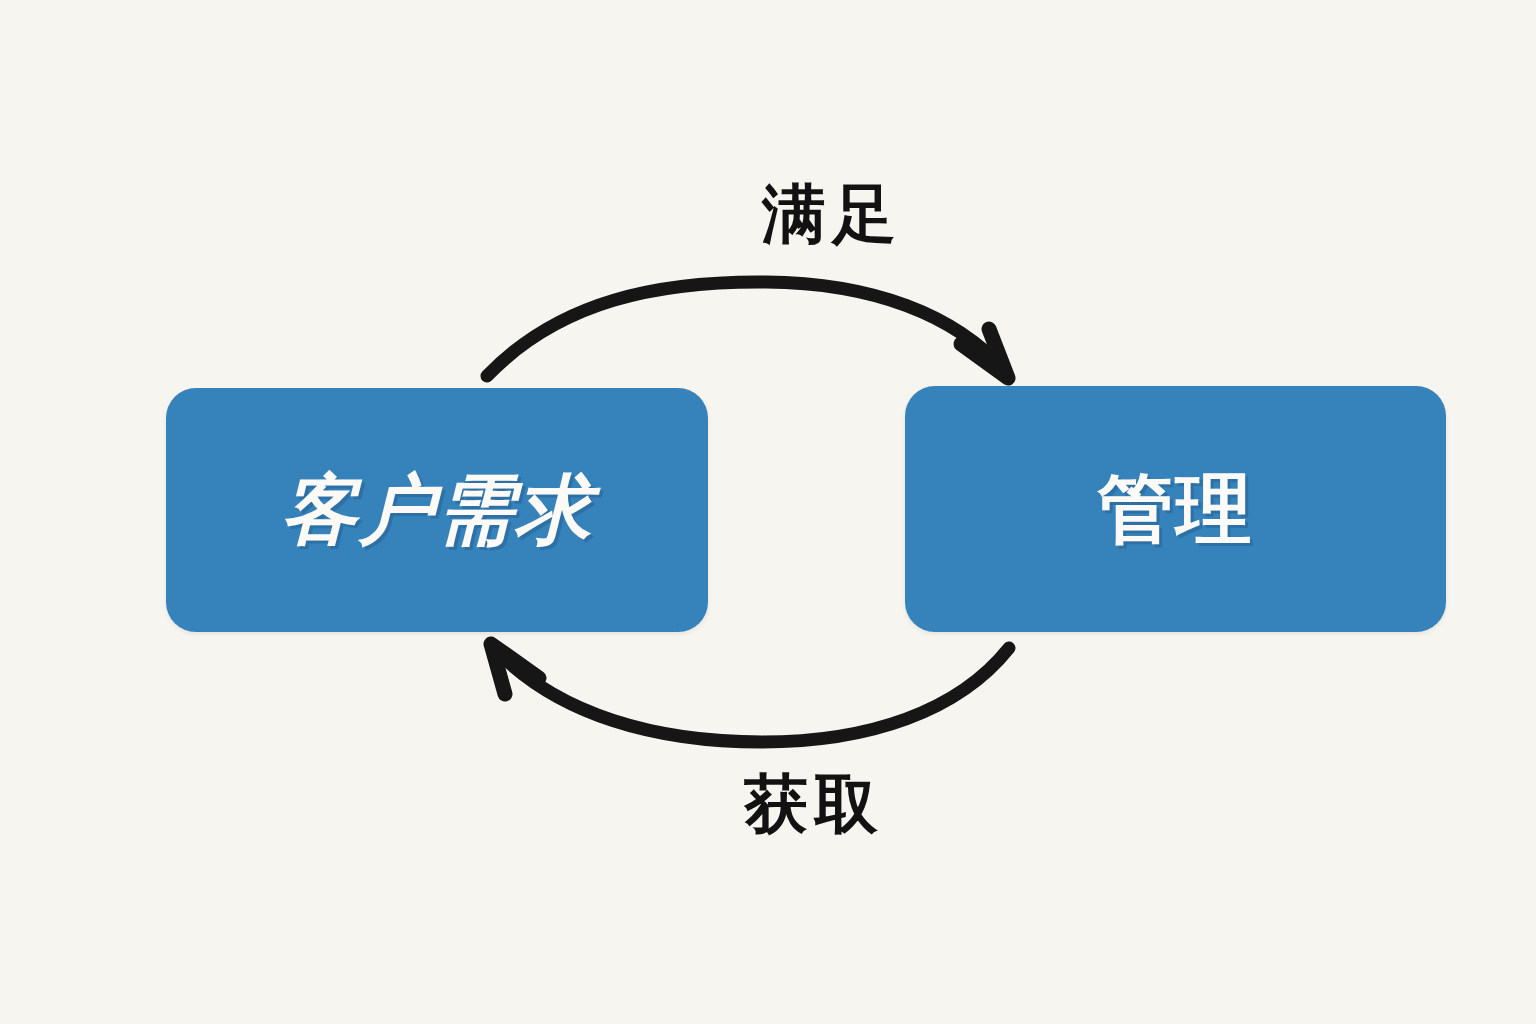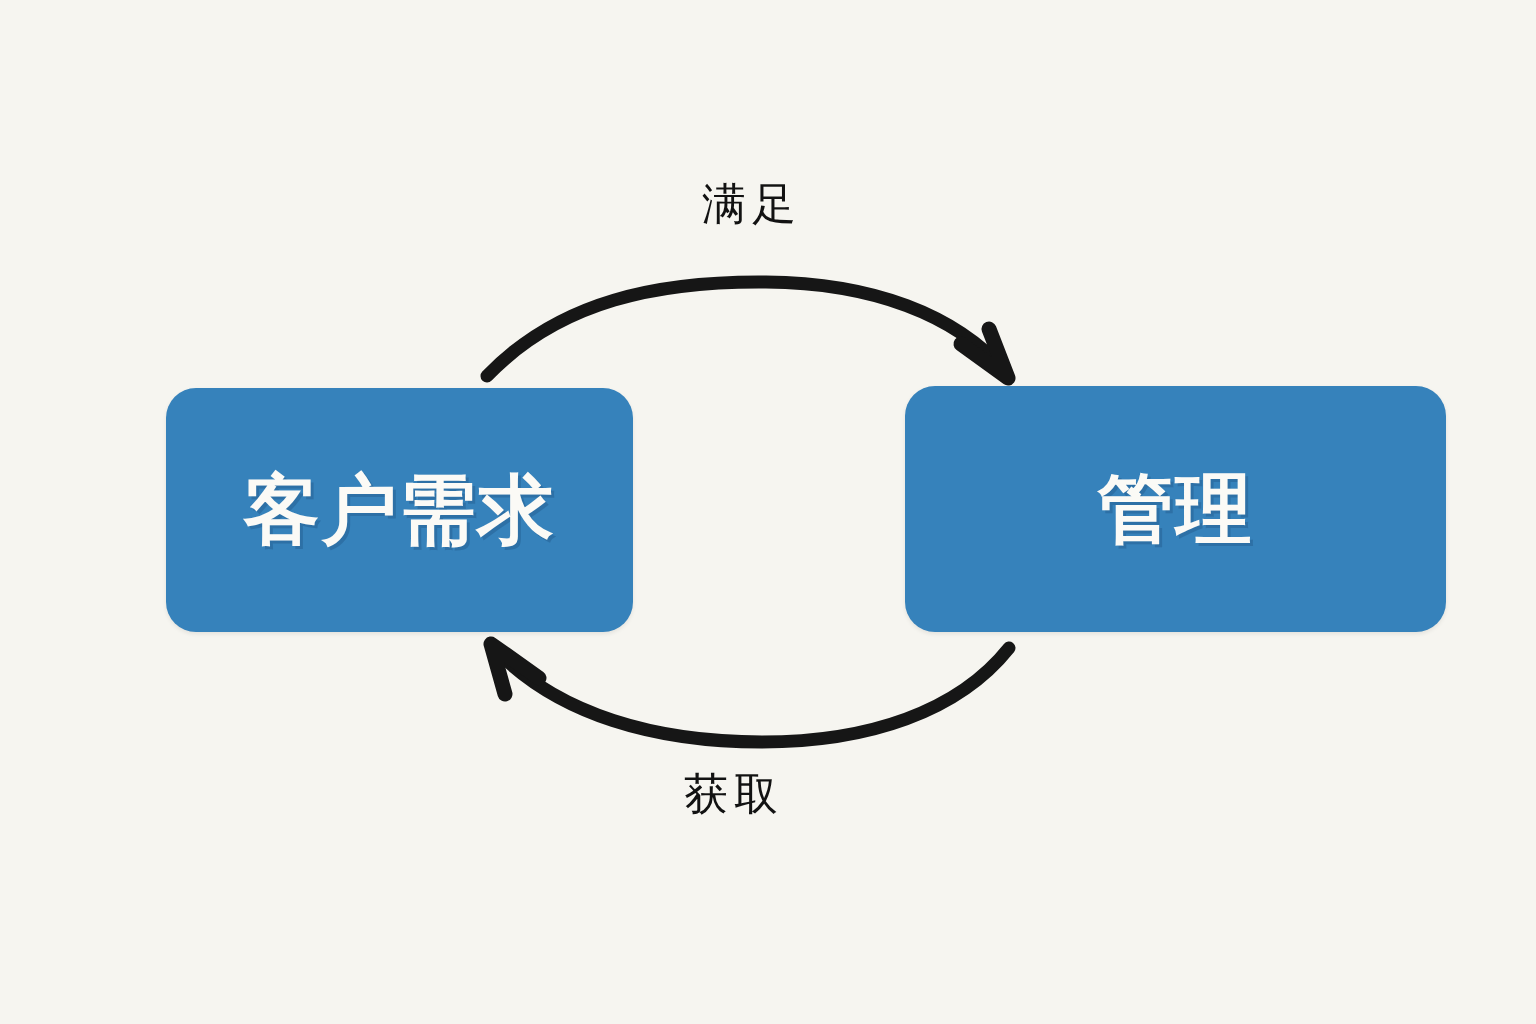--- a/index.html
+++ b/index.html
@@ -28,32 +28,32 @@
   }
   .node-label {
     color: #fbfaf6;
     font-weight: bold;
     font-size: 76px;
     letter-spacing: 2px;
     line-height: 1;
     white-space: nowrap;
     text-shadow: 3px 3px 0 rgba(20,70,110,0.28);
   }
-  #node-left  { left: 166px; top: 388px; width: 467px; height: 244px; }
+  #node-left  { left: 166px; top: 388px; width: 542px; height: 244px; font-style: italic; }
   #node-right { left: 905px; top: 386px; width: 541px; height: 246px; }
 
   .edge-label {
     position: absolute;
     color: #121212;
-    font-weight: normal;
-    font-size: 44px;
+    font-weight: bold;
+    font-size: 64px;
     letter-spacing: 6px;
     line-height: 1;
     white-space: nowrap;
-    text-align: center;
+    text-align: right;
   }
   #label-top    { left: 602px; top: 182px; width: 300px; }
   #label-bottom { left: 584px; top: 772px; width: 300px; }
 
   #arrows {
     position: absolute;
     left: 0; top: 0;
     width: 1536px;
     height: 1024px;
     pointer-events: none;

